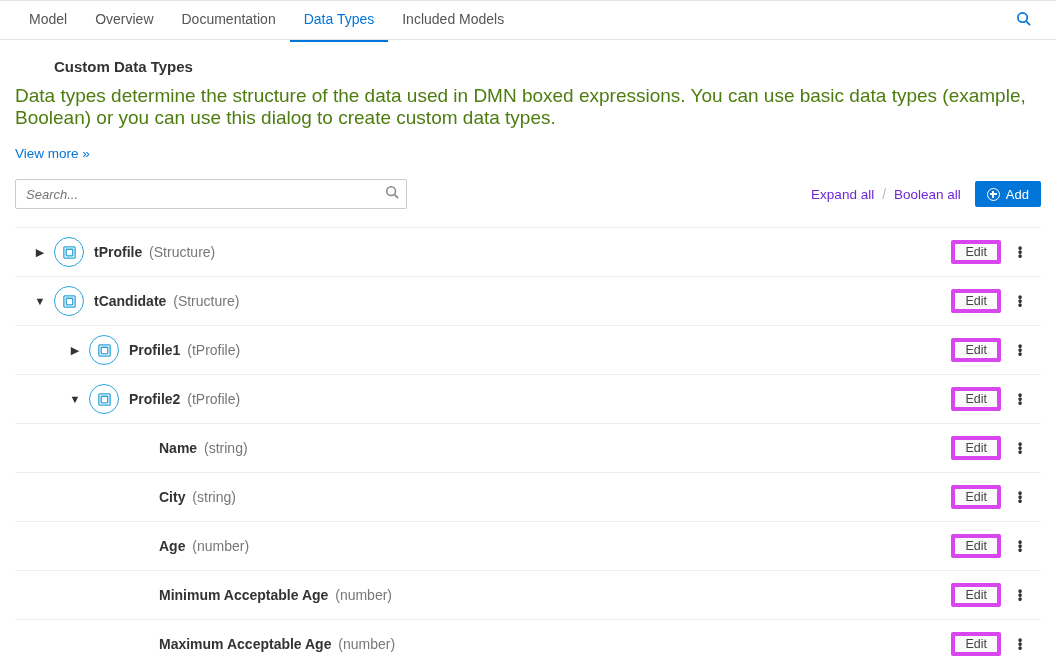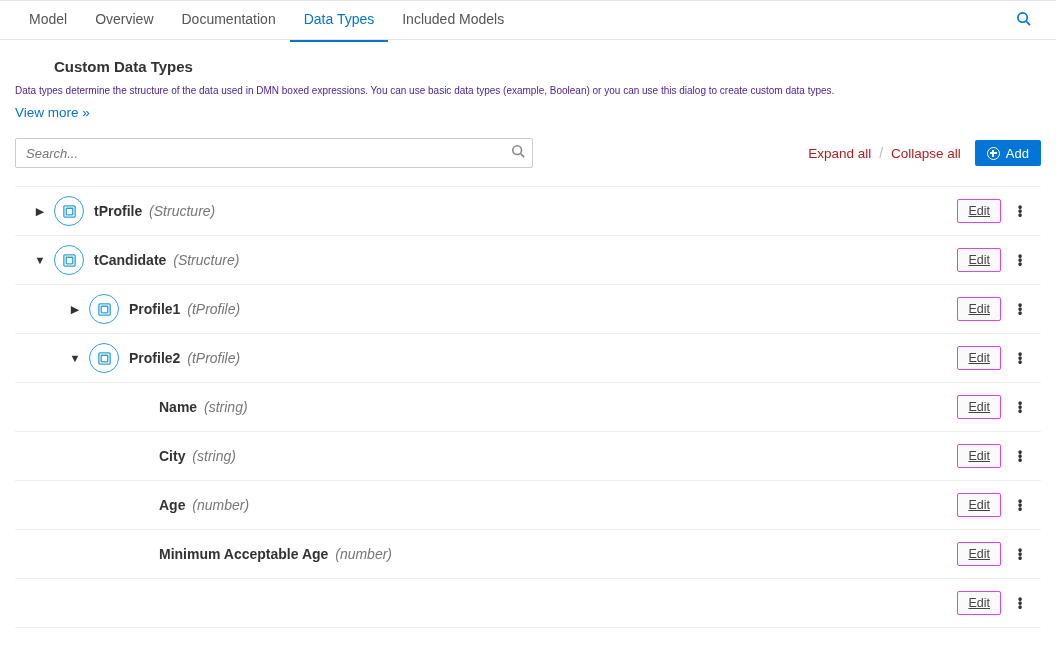--- a/index.html
+++ b/index.html
@@ -27,50 +27,50 @@
     align-items: center;
     color: #555;
     cursor: pointer;
     border-bottom: 2px solid transparent;
   }
   .tab.active { color: #0275d8; border-bottom: 2px solid #0275d8; }
   .tab-spacer { flex: 1; }
   .search-icon-top { color: #0275d8; font-size: 15px; padding: 0 10px; cursor: pointer; }
   .content { padding: 18px 15px 0 15px; }
   h3.section-title { font-size: 15px; font-weight: 600; color: #333; margin-bottom: 10px; margin-left: 39px; }
-  p.description { font-size: 10px; color: #4c1d95; margin-bottom: 8px; }
+  p.description { font-size: 19px; color: #4d7c0f; margin-bottom: 16px; }
   a.view-more { color: #0275d8; font-size: 13.5px; text-decoration: none; cursor: pointer; }
   .toolbar {
     display: flex;
     align-items: center;
     margin-top: 18px;
     margin-bottom: 18px;
   }
   .search-wrap {
     position: relative;
-    width: 518px;
+    width: 392px;
   }
   .search-wrap input {
     width: 100%;
     height: 30px;
     border: 1px solid #ccc;
     border-radius: 2px;
     padding: 0 30px 0 10px;
     font-size: 13px;
     font-style: italic;
     color: #888;
   }
   .search-wrap .mag {
     position: absolute;
     right: 8px; top: 6px;
     color: #888;
     pointer-events: none;
   }
   .toolbar-spacer { flex: 1; }
-  .link-btn { color: #b91c1c; font-size: 13.5px; cursor: pointer; padding: 0 4px; }
+  .link-btn { color: #6d28d9; font-size: 13.5px; cursor: pointer; padding: 0 4px; }
   .sep { color: #bbb; padding: 0 4px; }
   .add-btn {
     background: #0275d8;
     color: #fff;
     border: none;
     height: 26px;
     padding: 0 12px;
     margin-left: 10px;
     border-radius: 2px;
     display: inline-flex;
@@ -119,32 +119,31 @@
     border-radius: 50%;
     display: inline-flex;
     align-items: center;
     justify-content: center;
     margin: 0 10px 0 4px;
     flex-shrink: 0;
   }
   .type-icon svg { width: 15px; height: 15px; }
   .row-label { font-size: 14px; }
   .row-label .name { font-weight: 600; color: #333; }
-  .row-label .kind { color: #777; font-weight: 400; margin-left: 3px; font-style: italic; }
+  .row-label .kind { color: #777; font-weight: 400; margin-left: 3px; }
   .row-spacer { flex: 1; }
   .edit-btn {
     background: #fafafa;
-    border: 1px solid #d946ef;
+    border: 4px solid #d946ef;
     color: #444;
     font-size: 12.5px;
     height: 24px;
     padding: 0 10px;
     border-radius: 2px;
     cursor: pointer;
-    text-decoration: underline;
   }
   .kebab {
     width: 22px;
     text-align: center;
     cursor: pointer;
     margin-left: 8px;
     color: #333;
     font-weight: bold;
     letter-spacing: 0;
     line-height: 4px;
@@ -184,21 +183,21 @@
       <span class="mag">
         <svg width="14" height="14" viewBox="0 0 16 16" fill="none" stroke="currentColor" stroke-width="1.8">
           <circle cx="7" cy="7" r="5"></circle>
             <line x1="11" y1="11" x2="15" y2="15"></line>
         </svg>
       </span>
     </div>
     <div class="toolbar-spacer"></div>
     <span class="link-btn">Expand all</span>
     <span class="sep">/</span>
-    <span class="link-btn">Collapse all</span>
+    <span class="link-btn">Boolean all</span>
     <button class="add-btn">
       <span class="plus-circle"></span>
       <span>Add</span>
     </button>
   </div>
 
   <div class="list" id="list">
       <div class="row indent-0">
         <div class="caret">▶</div>
         <div class="type-icon">
@@ -311,20 +310,21 @@
         <button class="edit-btn">Edit</button>
         <div class="kebab">
           <span>•</span>
           <span>•</span>
           <span>•</span>
         </div>
       </div>
       <div class="row indent-2">
         <div class="caret empty">▶</div>
         <div style="width: 14px;"></div>
+        <div class="row-label"><span class="name">Maximum Acceptable Age</span><span class="kind"> (number)</span></div>
         <div class="row-spacer"></div>
         <button class="edit-btn">Edit</button>
         <div class="kebab">
           <span>•</span>
           <span>•</span>
           <span>•</span>
         </div>
       </div>
     </div>
 </div>

